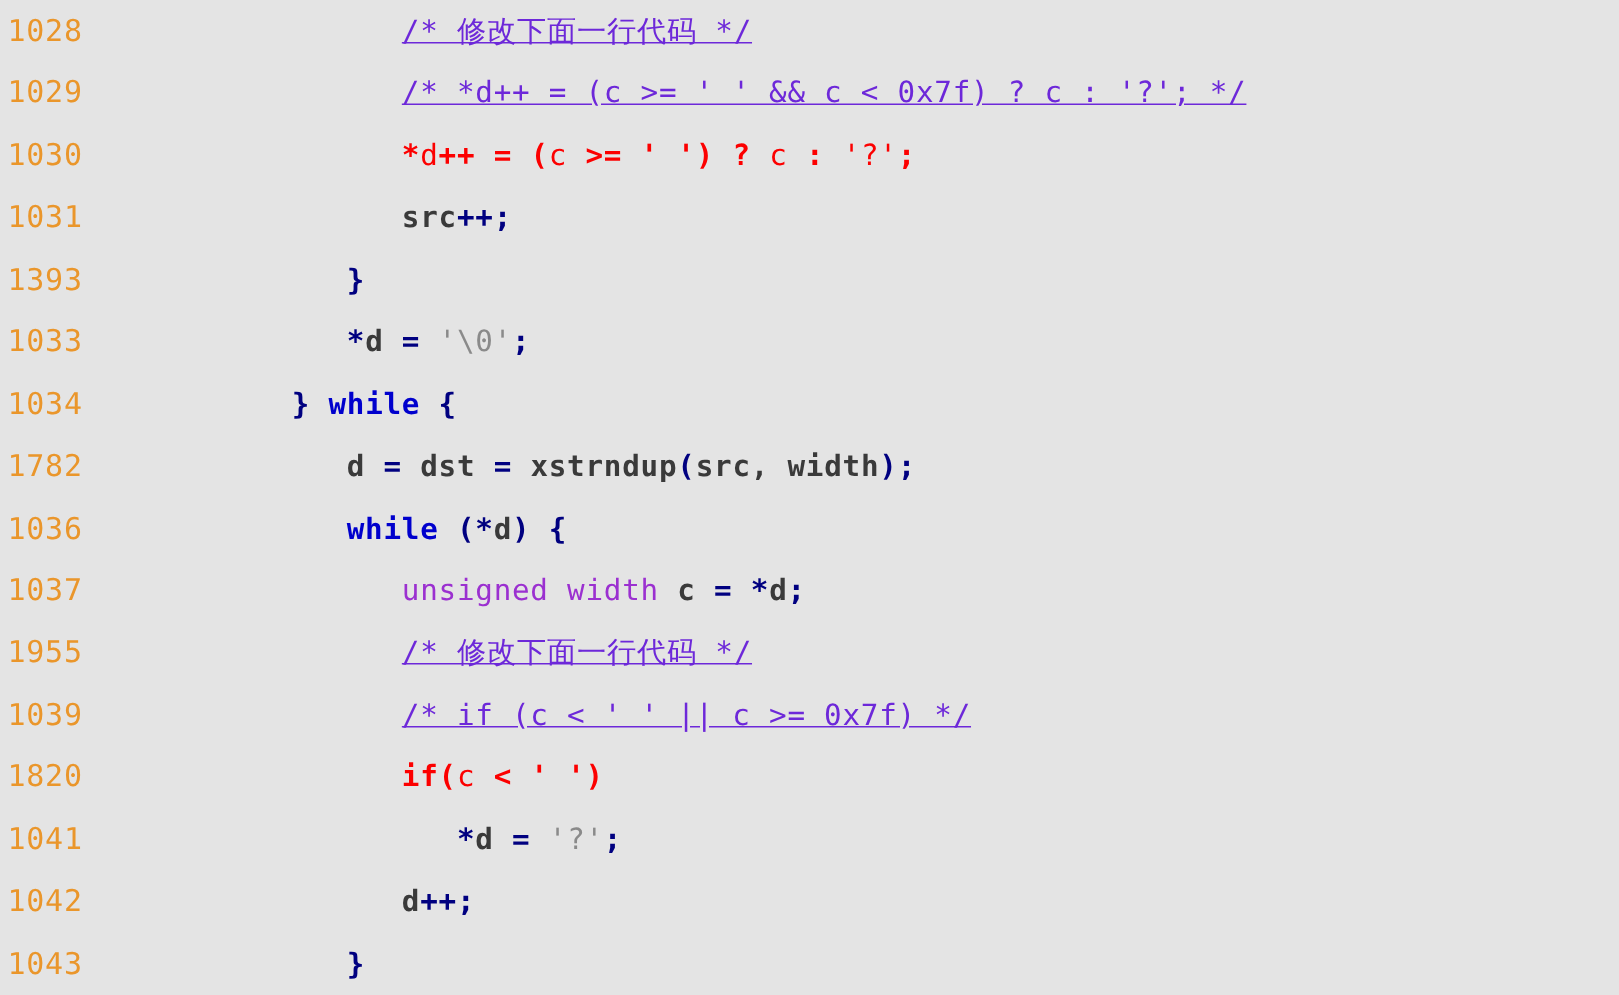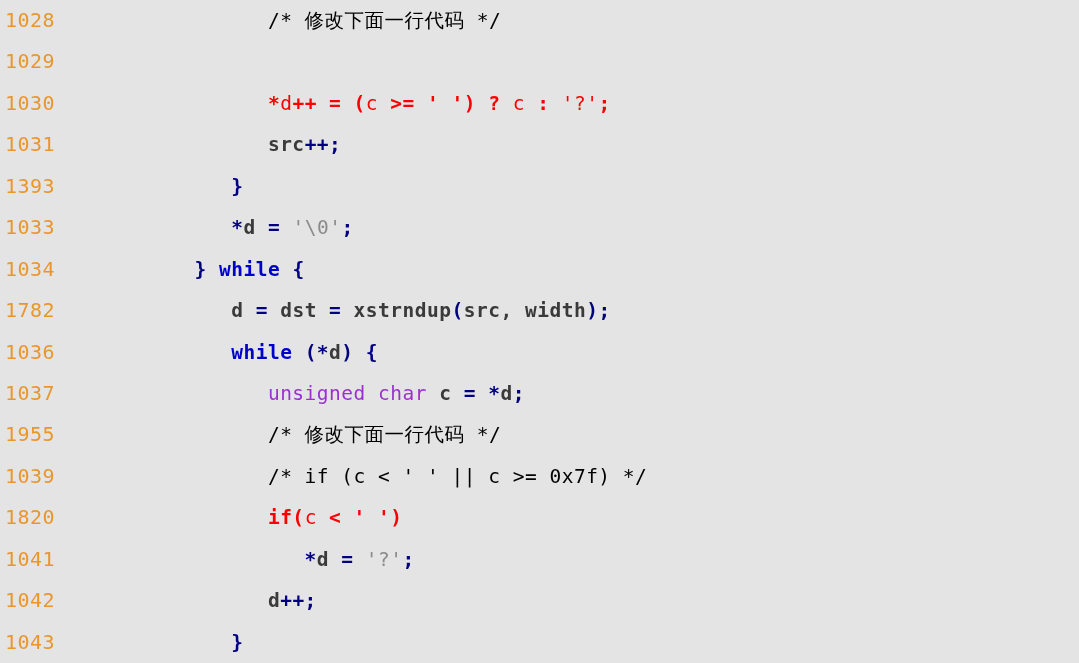--- a/index.html
+++ b/index.html
@@ -38,43 +38,43 @@
   }
   .line-content {
     flex: 1 1 auto;
     font-size: 19.5px;
     letter-spacing: 0.5px;
     color: #3a3a3a;
     white-space: pre;
     overflow: hidden;
   }
   
-  .tok-comment  { color: #000000; }
+  .tok-comment  { color: #6d28d9; text-decoration: underline; }
   .tok-red      { color: #fc0000; }
   .tok-redb     { color: #fc0000; font-weight: bold; }
   .tok-op       { color: #000080; font-weight: bold; }
   .tok-kw       { color: #0000cd; font-weight: bold; }
   .tok-type     { color: #9b30d0; }
   .tok-str      { color: #8a8a8a; }
   .tok-id       { color: #3a3a3a; font-weight: bold; }
   .tok-plain    { color: #3a3a3a; }
 </style>
 </head>
 <body>
 
 <div id="code-view">
     <div class="code-line"><span class="line-number">1028</span><span class="line-content"><span class="tok-plain">            </span><span class="tok-comment">/* 修改下面一行代码 */</span></span></div>
-    <div class="code-line"><span class="line-number">1029</span><span class="line-content"><span class="tok-plain">            </span></span></div>
+    <div class="code-line"><span class="line-number">1029</span><span class="line-content"><span class="tok-plain">            </span><span class="tok-comment">/* *d++ = (c &gt;= ' ' &amp;&amp; c &lt; 0x7f) ? c : '?'; */</span></span></div>
     <div class="code-line"><span class="line-number">1030</span><span class="line-content"><span class="tok-plain">            </span><span class="tok-redb">*</span><span class="tok-red">d</span><span class="tok-redb">++ = (</span><span class="tok-red">c </span><span class="tok-redb">&gt;=</span><span class="tok-red"> </span><span class="tok-redb">' ')</span><span class="tok-red"> </span><span class="tok-redb">?</span><span class="tok-red"> c </span><span class="tok-redb">:</span><span class="tok-red"> '?'</span><span class="tok-redb">;</span></span></div>
     <div class="code-line"><span class="line-number">1031</span><span class="line-content"><span class="tok-plain">            </span><span class="tok-id">src</span><span class="tok-op">++;</span></span></div>
     <div class="code-line"><span class="line-number">1393</span><span class="line-content"><span class="tok-plain">         </span><span class="tok-op">}</span></span></div>
     <div class="code-line"><span class="line-number">1033</span><span class="line-content"><span class="tok-plain">         </span><span class="tok-op">*</span><span class="tok-id">d </span><span class="tok-op">=</span><span class="tok-plain"> </span><span class="tok-str">'\0'</span><span class="tok-op">;</span></span></div>
     <div class="code-line"><span class="line-number">1034</span><span class="line-content"><span class="tok-plain">      </span><span class="tok-op">}</span><span class="tok-plain"> </span><span class="tok-kw">while</span><span class="tok-plain"> </span><span class="tok-op">{</span></span></div>
     <div class="code-line"><span class="line-number">1782</span><span class="line-content"><span class="tok-plain">         </span><span class="tok-id">d </span><span class="tok-op">=</span><span class="tok-id"> dst </span><span class="tok-op">=</span><span class="tok-id"> xstrndup</span><span class="tok-op">(</span><span class="tok-id">src, width</span><span class="tok-op">);</span></span></div>
     <div class="code-line"><span class="line-number">1036</span><span class="line-content"><span class="tok-plain">         </span><span class="tok-kw">while</span><span class="tok-plain"> </span><span class="tok-op">(*</span><span class="tok-id">d</span><span class="tok-op">) {</span></span></div>
-    <div class="code-line"><span class="line-number">1037</span><span class="line-content"><span class="tok-plain">            </span><span class="tok-type">unsigned char</span><span class="tok-id"> c </span><span class="tok-op">=</span><span class="tok-plain"> </span><span class="tok-op">*</span><span class="tok-id">d</span><span class="tok-op">;</span></span></div>
+    <div class="code-line"><span class="line-number">1037</span><span class="line-content"><span class="tok-plain">            </span><span class="tok-type">unsigned width</span><span class="tok-id"> c </span><span class="tok-op">=</span><span class="tok-plain"> </span><span class="tok-op">*</span><span class="tok-id">d</span><span class="tok-op">;</span></span></div>
     <div class="code-line"><span class="line-number">1955</span><span class="line-content"><span class="tok-plain">            </span><span class="tok-comment">/* 修改下面一行代码 */</span></span></div>
     <div class="code-line"><span class="line-number">1039</span><span class="line-content"><span class="tok-plain">            </span><span class="tok-comment">/* if (c &lt; ' ' || c &gt;= 0x7f) */</span></span></div>
     <div class="code-line"><span class="line-number">1820</span><span class="line-content"><span class="tok-plain">            </span><span class="tok-redb">if(</span><span class="tok-red">c </span><span class="tok-redb">&lt;</span><span class="tok-red"> </span><span class="tok-redb">' ')</span></span></div>
     <div class="code-line"><span class="line-number">1041</span><span class="line-content"><span class="tok-plain">               </span><span class="tok-op">*</span><span class="tok-id">d </span><span class="tok-op">=</span><span class="tok-plain"> </span><span class="tok-str">'?'</span><span class="tok-op">;</span></span></div>
     <div class="code-line"><span class="line-number">1042</span><span class="line-content"><span class="tok-plain">            </span><span class="tok-id">d</span><span class="tok-op">++;</span></span></div>
     <div class="code-line"><span class="line-number">1043</span><span class="line-content"><span class="tok-plain">         </span><span class="tok-op">}</span></span></div>
   </div>
 
 </body></html>

